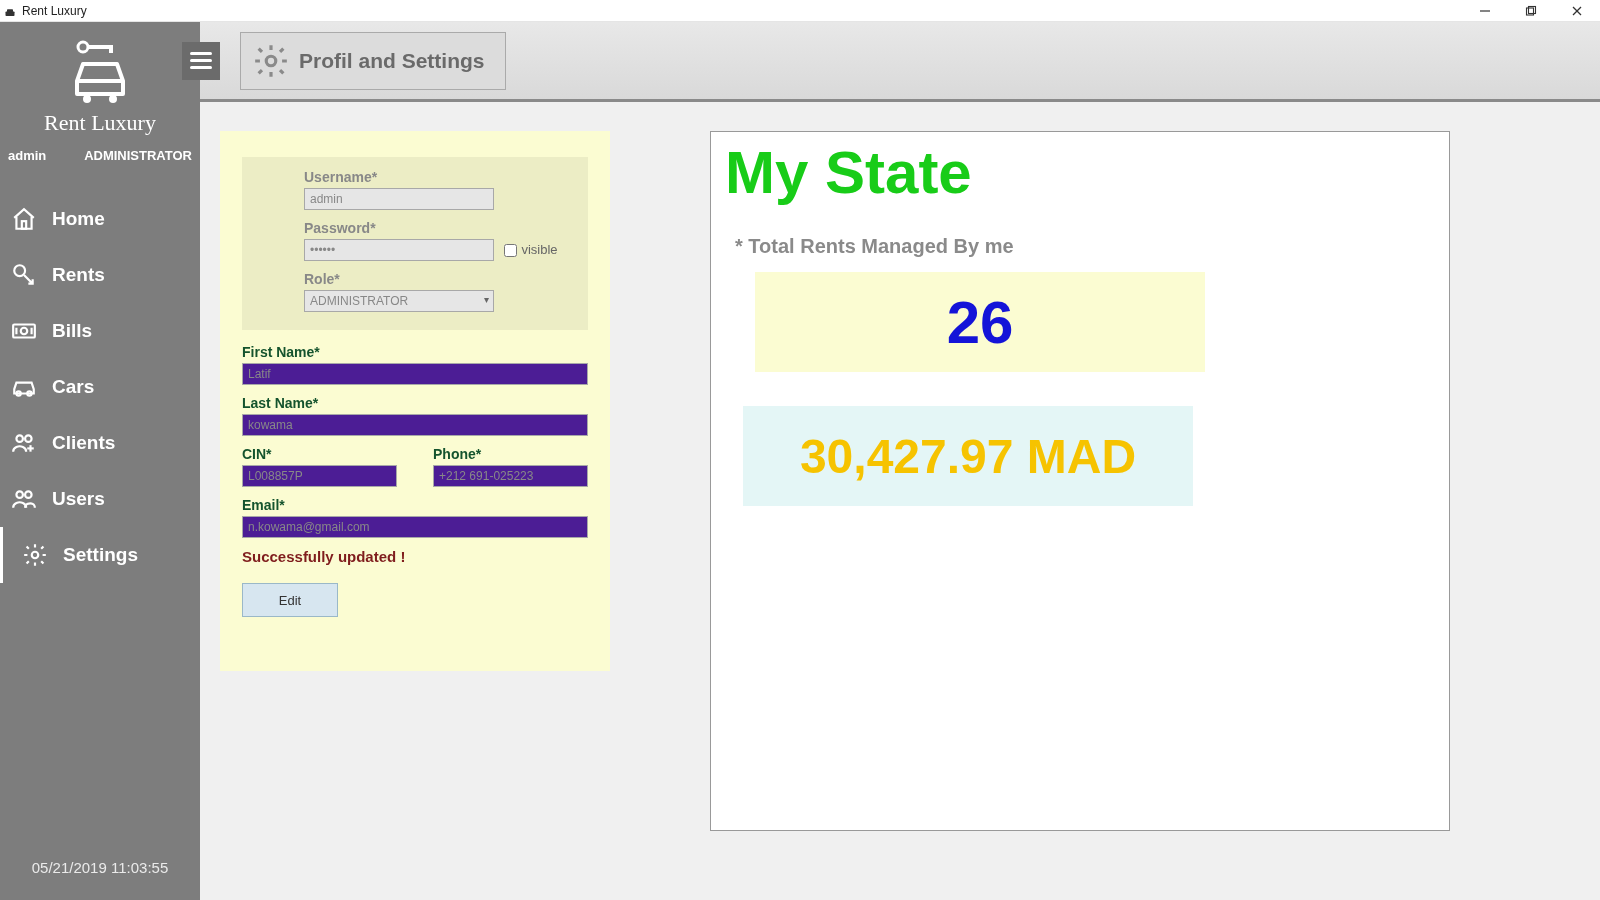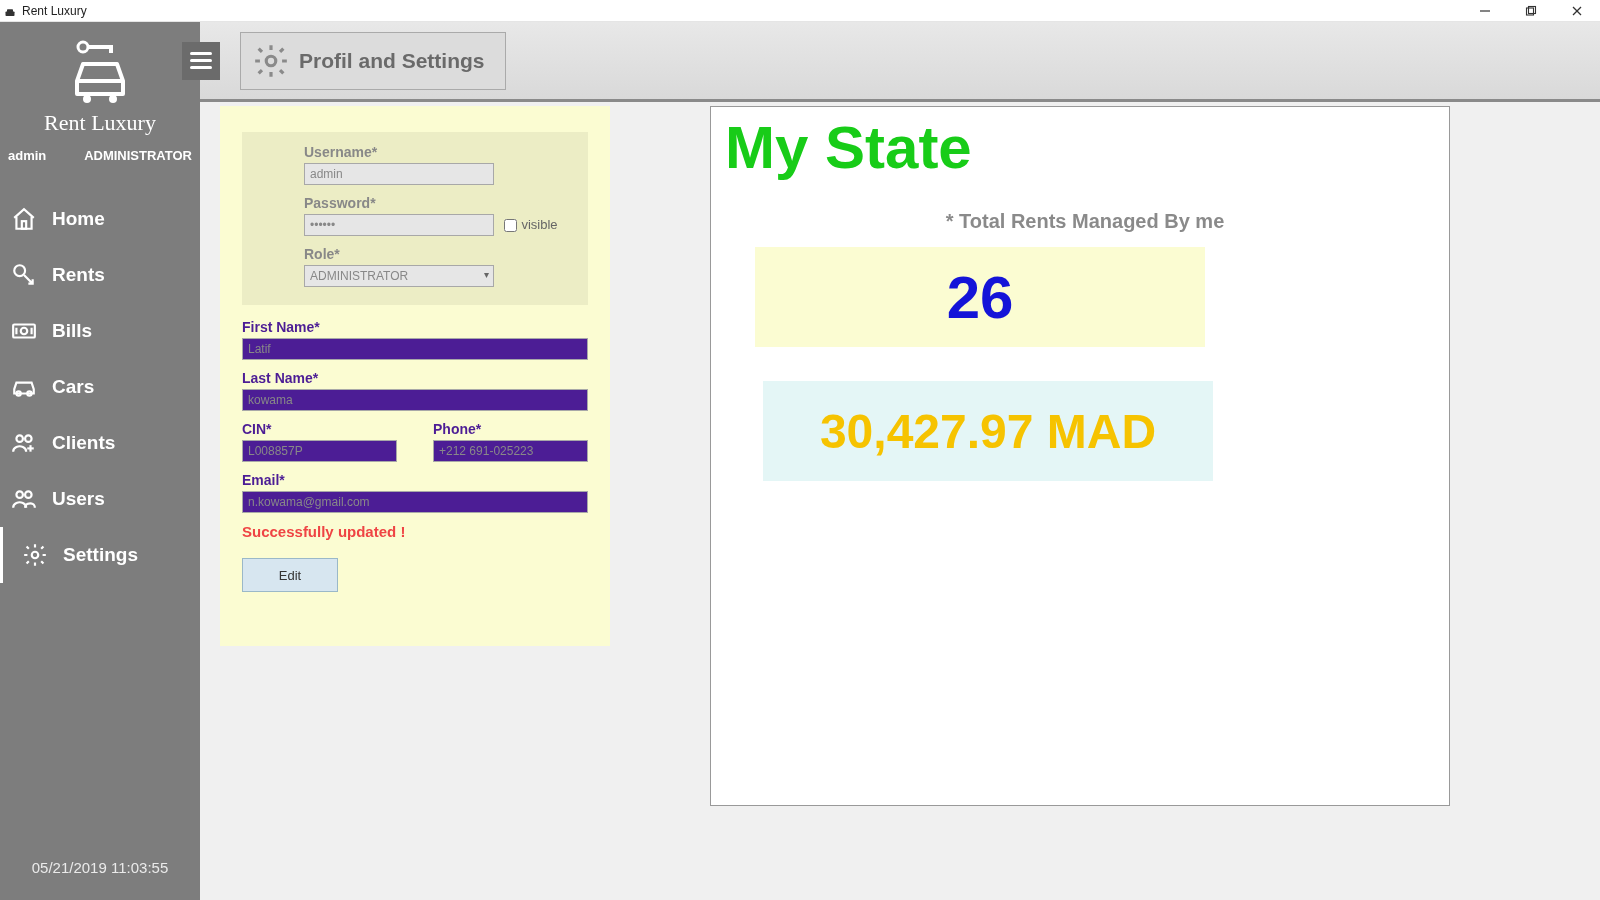--- a/index.html
+++ b/index.html
@@ -8,21 +8,21 @@
   
   .titlebar { height: 22px; background: #fff; display: flex; align-items: center; padding-left: 4px; border-bottom: 1px solid #e5e5e5; }
   .titlebar .app-icon { width: 12px; height: 12px; margin-right: 6px; }
   .titlebar .app-title { font-size: 12px; color: #222; }
   .titlebar .win-controls { margin-left: auto; display: flex; }
   .titlebar .win-btn { width: 46px; height: 22px; display: flex; align-items: center; justify-content: center; font-size: 12px; cursor: default; }
 
   
   .app { display: flex; height: 878px; }
   .sidebar { width: 200px; background: #7d7d7d; color: #fff; display: flex; flex-direction: column; position: relative; }
-  .content { flex: 1; background: #f0f0f0; display: flex; flex-direction: column; position: relative; }
+  .content { flex: 1; background: #f0f0f0; display: flex; flex-direction: column; position: relative; gap: 25px; }
 
   
   .logo-area { padding: 14px 0 6px 0; text-align: center; }
   .logo-area svg { display: block; margin: 0 auto; }
   .brand { font-family: "Brush Script MT", cursive; font-size: 22px; margin-top: 4px; text-align: center; }
   .userline { display: flex; justify-content: space-between; padding: 6px 8px 10px 8px; font-size: 13px; font-weight: 600; }
 
   
   .nav { margin-top: 18px; }
   .nav-item { display: flex; align-items: center; height: 56px; padding-left: 10px; cursor: pointer; }
@@ -40,56 +40,56 @@
   .page-title-box { margin-left: 20px; display: flex; align-items: center; background: #dcdcdc; border: 1px solid #aaa; padding: 8px 20px 8px 10px; }
   .page-title-box .gear-wrap { width: 40px; height: 40px; display: flex; align-items: center; justify-content: center; margin-right: 8px; }
   .page-title { font-size: 21px; font-weight: 600; color: #6a6a6a; }
 
   
   .body-area { flex: 1; position: relative; padding: 4px 20px 20px 20px; display: flex; gap: 100px; }
 
   
   .profile-panel { width: 390px; height: 540px; background: #fbfcd2; padding: 26px 22px; }
   .cred-box { background: rgba(0,0,0,0.06); padding: 12px 16px 18px 62px; margin-bottom: 14px; }
-  .field-label { font-size: 14px; font-weight: 600; color: #4c1d95; margin-bottom: 3px; }
+  .field-label { font-size: 14px; font-weight: 600; color: #14532d; margin-bottom: 3px; }
   .cred-box .field-label { color: #888; }
   .text-input {
     width: 190px; height: 22px; border: 1px solid #a8a8a8; background: #e6e6e6;
     font-size: 12px; color: #888; padding: 0 5px;
   }
   .wide-input { width: 100%; height: 22px; border: 1px solid #a8a8a8; background: #4c1d95; font-size: 12px; color: #888; padding: 0 5px; }
   .row-2 { display: flex; gap: 36px; }
   .row-2 .col { flex: 1; }
   .row-2 .col .wide-input { width: 100%; }
   .field-block { margin-bottom: 10px; }
   .inline-check { display: inline-flex; align-items: flex-end; margin-left: 6px; font-size: 13px; color: #666; vertical-align: middle; }
   .inline-check input { margin-right: 4px; }
   .select-box { position: relative; width: 190px; height: 22px; border: 1px solid #a8a8a8; background: #e6e6e6; font-size: 12px; color: #888; padding: 0 5px; display: flex; align-items: center; }
   .select-box .chev { position: absolute; right: 4px; top: 3px; font-size: 10px; color: #666; }
-  .success-msg { color: #ef4444; font-weight: 600; font-size: 15px; margin-top: 10px; }
+  .success-msg { color: #7f1d1d; font-weight: 600; font-size: 15px; margin-top: 10px; }
   .edit-btn {
     margin-top: 18px; width: 96px; height: 34px; background: #d7e6f0;
     border: 1px solid #9ab8c8; font-size: 13px; color: #333; cursor: pointer;
   }
 
   
   .stats-panel {
     flex: 1; max-width: 740px; height: 700px; background: #fff; border: 1px solid #999;
     padding: 6px 14px;
   }
   .stats-title { font-size: 60px; font-weight: 700; color: #18cc18; margin-bottom: 28px; }
-  .stat-label { font-size: 20px; font-weight: 600; color: #8a8a8a; margin-left: 10px; margin-bottom: 14px; text-align: center; }
+  .stat-label { font-size: 20px; font-weight: 600; color: #8a8a8a; margin-left: 10px; margin-bottom: 14px; }
   .big-num-box {
     width: 450px; height: 100px; background: #fbfcd2; margin-left: 30px; margin-bottom: 34px;
     display: flex; align-items: center; justify-content: center;
   }
   .big-num { font-size: 60px; font-weight: 700; color: #1414d8; }
   .mad-badge { display: inline-block; background: #16a016; color: #d80000; font-weight: 700; font-size: 18px; padding: 1px 8px; margin-left: 6px; vertical-align: 2px; }
   .income-box {
-    width: 450px; height: 100px; background: #e4f6f6; margin-left: 38px; margin-top: 14px;
+    width: 450px; height: 100px; background: #e4f6f6; margin-left: 18px; margin-top: 14px;
     display: flex; align-items: center; justify-content: center;
   }
   .income-val { font-size: 48px; font-weight: 700; color: #f6c300; white-space: nowrap; }
 </style>
 </head>
 <body>
 
 <div class="titlebar">
   <span class="app-icon">
     <svg viewBox="0 0 16 16" width="12" height="12">

